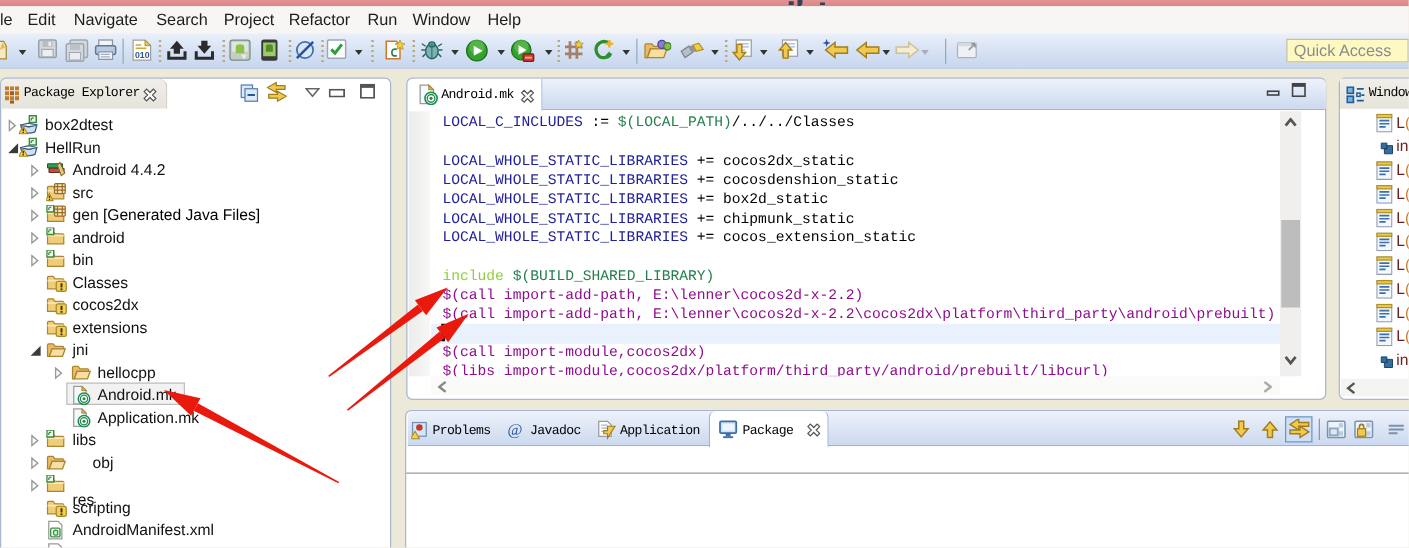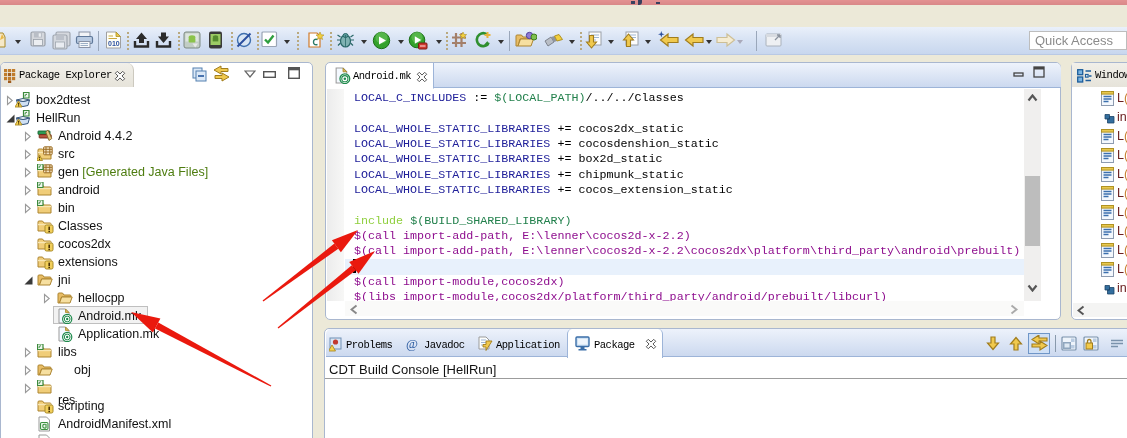--- a/index.html
+++ b/index.html
@@ -9,32 +9,32 @@
 
 #titlebar { left:0; top:0; width:1127px; height:5px; background:linear-gradient(#e39292,#d98888); border-bottom:0; }
 #menubar { left:0; top:5px; width:1127px; height:22px; background:#f7f6f5; }
 .mi { position:absolute; top:2.5px; font-size:13px; color:#1c1c1c; white-space:pre; }
 #toolbar { left:0; top:27px; width:1127px; height:28px; background:linear-gradient(#eaf0fa 0%, #d8e3f4 45%, #c8d7ee 100%); border-bottom:1px solid #b9c9e4; }
 .tbi { position:absolute; top:4px; }
 .sepline { position:absolute; top:4px; width:1px; height:20px; background:#9aa7ba; }
 .dotsep { position:absolute; top:5px; width:2px; height:18px; background-image:repeating-linear-gradient(#b9a97f 0 2px, transparent 2px 4px); }
 .dd { position:absolute; top:13px; width:0; height:0; border-left:3.5px solid transparent; border-right:3.5px solid transparent; border-top:4px solid #333; }
 .dd.pale { border-top-color:#aab; }
-#qa { left:1029px; top:31px; width:98px; height:19px; background:#ffffff; border:1px solid #bdbdbd; color:#8b8b8b; font-size:13px; line-height:17px; padding-left:5px; }
+#qa { left:1029px; top:31px; width:98px; height:19px; background:#fef9c3; border:1px solid #bdbdbd; color:#8b8b8b; font-size:13px; line-height:17px; padding-left:5px; }
 
 .panel { position:absolute; background:#fff; border:1px solid #a9b7cf; }
 #pkgpanel { left:0; top:62px; width:313px; height:380px; border-radius:5px 5px 0 0; }
 #edpanel { left:325px; top:62px; width:736px; height:258px; border-radius:5px; }
 #outpanel { left:1071px; top:62px; width:60px; height:258px; border-radius:5px 0 0 5px; }
 #botpanel { left:324px; top:328px; width:806px; height:114px; border-radius:5px 0 0 0; }
 
 .tabtxt { font-family:"Liberation Mono", monospace; font-size:10.5px; letter-spacing:-0.5px; color:#000; }
 
 .trow { position:absolute; height:18px; font-size:12.5px; color:#111; white-space:pre; }
-.gray2 { color:#4d7c0f; }
+.gray2 { color:#000000; }
 
 .codeline { position:absolute; left:353px; font-family:"Liberation Mono", monospace; font-size:11.7px; white-space:pre; color:#000; }
 .nv { color:#20209a; } .gr { color:#22804c; } .lm { color:#8fcf3d; } .pu { color:#8e0d8e; }
 </style>
 </head>
 <body>
 <div id="stage">
   <svg width="0" height="0" style="position:absolute">
     <defs>
       <g id="folder">
@@ -91,20 +91,31 @@
       <g id="incicon">
         <path d="M0.5 2.5 H5 V7 H0.5 Z M5 4.5 H9.5 V11 H3 V7 H5 Z" fill="#336e9e" stroke="#1d4467" stroke-width="0.8"></path>
       </g>
     </defs>
   </svg>
   <div class="abs" id="titlebar">
     <div class="abs" style="left:631px;top:1px;width:4px;height:3px;background:#39405e"></div>
     <div class="abs" style="left:638px;top:0px;width:4px;height:5px;background:#39405e;border-radius:0 0 3px 0"></div>
     <div class="abs" style="left:656px;top:2px;width:4px;height:2px;background:#39405e"></div>
 
+  </div>
+  <div class="abs" id="menubar">
+    <span class="mi" style="left:0px">le</span>
+    <span class="mi" style="left:22px">Edit</span>
+    <span class="mi" style="left:59px">Navigate</span>
+    <span class="mi" style="left:125px">Search</span>
+    <span class="mi" style="left:179px">Project</span>
+    <span class="mi" style="left:231px">Refactor</span>
+    <span class="mi" style="left:294px">Run</span>
+    <span class="mi" style="left:330px">Window</span>
+    <span class="mi" style="left:390px">Help</span>
   </div>
   <div class="abs" id="toolbar">
       <svg class="tbi" style="left:-7px;top:4px" width="13" height="18" viewBox="0 0 13 18">
         <path d="M3 2 L10 2 L12 6 L12 16 L3 16 Z" fill="#f6e9c8" stroke="#a98a28"></path>
         <path d="M9 3 L11 7 L7 9 Z" fill="#e8b84a"></path>
       </svg>
     <div class="dd" style="left:15px"></div>
     <svg class="tbi" style="left:30px;top:4px" width="17" height="17" viewBox="0 0 17 17">
         <g transform="translate(0,0)">
           <rect x="1" y="1" width="14" height="14" rx="1.5" fill="#d4d7dc" stroke="#9aa0a8" stroke-width="1.2"></rect>
@@ -572,21 +583,20 @@
       <rect x="1" y="1" width="14" height="13" rx="1" fill="#eef4fb" stroke="#7a92ac" stroke-width="1.2"></rect>
       <rect x="10" y="2.5" width="3.5" height="3.5" fill="#b9cce2"></rect>
         <rect x="10" y="9" width="3.5" height="3.5" fill="#b9cce2"></rect>
       <rect x="3" y="7" width="6.5" height="6" fill="#f2ca4a" stroke="#a17d1d"></rect>
       <path d="M4.5 7 L4.5 5.5 Q4.5 3.5 6.2 3.5 Q8 3.5 8 5.5 L8 7" fill="none" stroke="#a17d1d" stroke-width="1.3"></path>
     </svg>
     <svg class="abs" style="left:785px;top:10px" width="14" height="9" viewBox="0 0 14 9">
       <path d="M1 1.5 H13 M1 4.5 H13 M1 7.5 H8" stroke="#7a92ac" stroke-width="1.6"></path>
     </svg>
 
-    <span class="abs" style="left:4px;top:33px;font-size:13px;color:#111">CDT Build Console [HellRun]</span>
     <div class="abs" style="left:0px;top:49px;width:806px;height:1px;background:#9c9c9c"></div>
   </div>
   <svg class="abs" id="arrows" width="1127" height="438" style="left:0;top:0;z-index:99;pointer-events:none">
       <polygon points="358.0,230.0 340.9,252.2 331.9,240.2" fill="#ea190e"></polygon>
       <polygon points="263.4,301.5 338.3,248.8 334.4,243.6 262.6,300.5" fill="#ea190e"></polygon>
       <polygon points="375.0,251.0 358.5,273.7 349.2,261.9" fill="#ea190e"></polygon>
       <polygon points="278.4,328.5 355.9,270.3 351.8,265.2 277.6,327.5" fill="#ea190e"></polygon>
       <polygon points="131.0,312.0 160.4,318.5 152.9,332.6" fill="#ea190e"></polygon>
       <polygon points="271.3,385.5 158.3,322.5 155.0,328.6 270.7,386.5" fill="#ea190e"></polygon>
     </svg>

